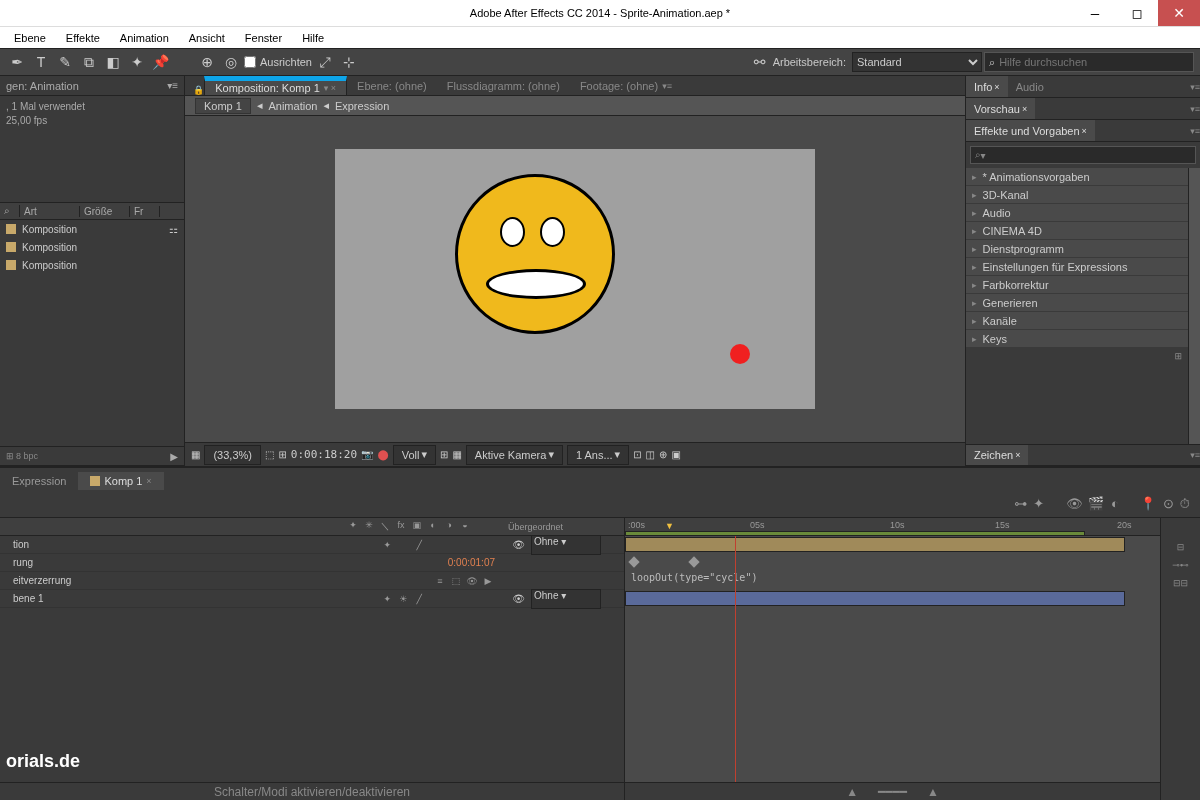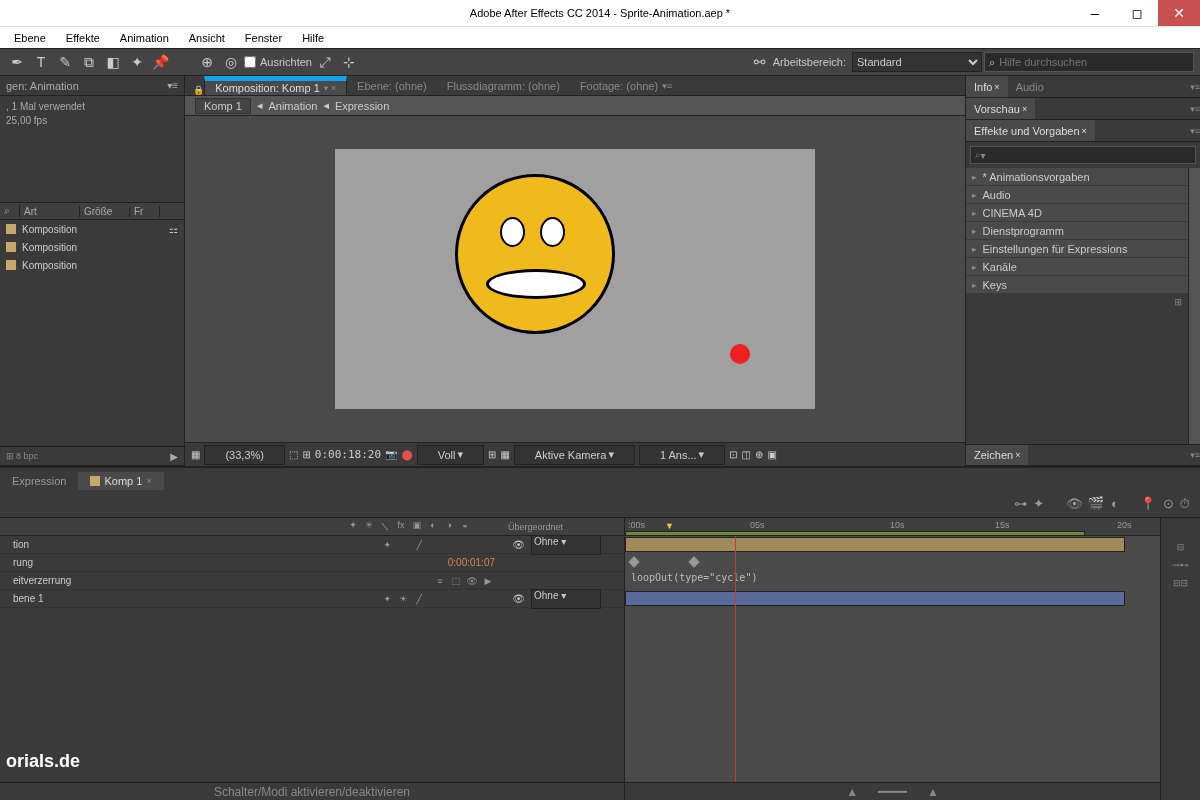--- a/index.html
+++ b/index.html
@@ -36,21 +36,21 @@
 .breadcrumb { height:20px; display:flex; align-items:center; gap:6px; padding:0 10px; font-size:11px; color:#ccc; background:#555; border-bottom:1px solid #222;}
 .breadcrumb .crumb { background:#444; padding:1px 8px; border:1px solid #333;}
 .viewport { flex:1; display:flex; align-items:center; justify-content:center; background:#4a4a4a; }
 .canvas { width:480px; height:260px; background:#a0a0a0; position:relative;}
 .face { width:160px; height:160px; border-radius:50%; background:#f0b91c; border:3px solid #000; position:absolute; left:120px; top:25px;}
 .eye { width:25px; height:30px; border-radius:50%; background:#fff; border:2px solid #000; position:absolute; top:40px;}
 .eye.l { left:42px;} .eye.r { left:82px;}
 .mouth { width:100px; height:30px; background:#fff; border:3px solid #000; border-radius:50px/15px; position:absolute; top:92px; left:28px;}
 .reddot { width:20px; height:20px; border-radius:50%; background:#f02020; position:absolute; top:195px; left:395px;}
 .viewfooter { height:24px; background:#3a3a3a; border-top:1px solid #222; display:flex; align-items:center; gap:4px; padding:0 6px; font-size:10px; color:#ccc;}
-.viewfooter .dd { padding:0 20px; display:flex; align-items:center; gap:2px;}
+.viewfooter .dd { padding:0 8px; display:flex; align-items:center; gap:2px;}
 .viewfooter .tc { color:#ccc; font-family:monospace; font-size:11px;}
 .rightcol { width:235px; display:flex; flex-direction:column; border-left:1px solid #222;}
 .rightcol .tabrow { height:22px; display:flex; align-items:center; border-bottom:1px solid #222; background:#3a3a3a;justify-content:space-between;}
 .rightcol .tabrow .rt { padding:0 8px; height:100%; display:flex; align-items:center; color:#888; font-size:11px;}
 .rightcol .tabrow .rt.active { color:#ddd; background:#4a4a4a;}
 .rightcol .tabrow .x { font-size:9px; margin-left:2px;}
 .rightcol .searchbox { margin:4px; background:#2a2a2a; border:1px solid #555; height:18px; display:flex; align-items:center; padding:0 4px; color:#888; font-size:10px;}
 .rightcol .cat { height:18px; display:flex; align-items:center; padding:0 6px; gap:4px; color:#ccc; font-size:11px; background:#4a4a4a; border-bottom:1px solid #3a3a3a;}
 .rightcol .sb { width:12px; background:#555; border-left:1px solid #222;}
 .effects-wrap { display:flex; flex:1; min-height:0;}
@@ -249,24 +249,27 @@
           <span>Effekte und Vorgaben</span>
           <span class="x">×</span>
         </div>
       <span style="flex:1"></span>
         <span class="tiny">▾≡</span>
     </div>
     <div class="searchbox"><span>⌕</span>▾</div>
     <div class="effects-wrap">
       <div class="effects-list">
         <div class="cat chev">* Animationsvorgaben</div>
+        <div class="cat chev">3D-Kanal</div>
         <div class="cat chev">Audio</div>
         <div class="cat chev">CINEMA 4D</div>
         <div class="cat chev">Dienstprogramm</div>
         <div class="cat chev">Einstellungen für Expressions</div>
+        <div class="cat chev">Farbkorrektur</div>
+        <div class="cat chev">Generieren</div>
         <div class="cat chev">Kanäle</div>
         <div class="cat chev">Keys</div>
         <div style="height:18px; display:flex; justify-content:flex-end; padding:3px 6px;">
             <span class="tiny">⊞</span>
           </div>
       </div>
       <div class="sb"></div>
     </div>
     <div class="tabrow" style="border-top:1px solid #222">
       <div class="rt active">

